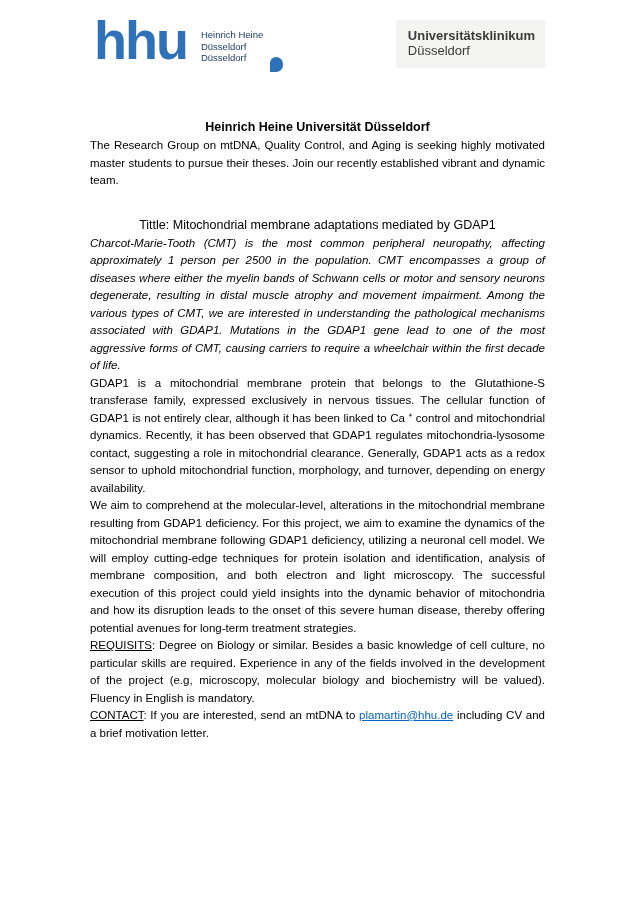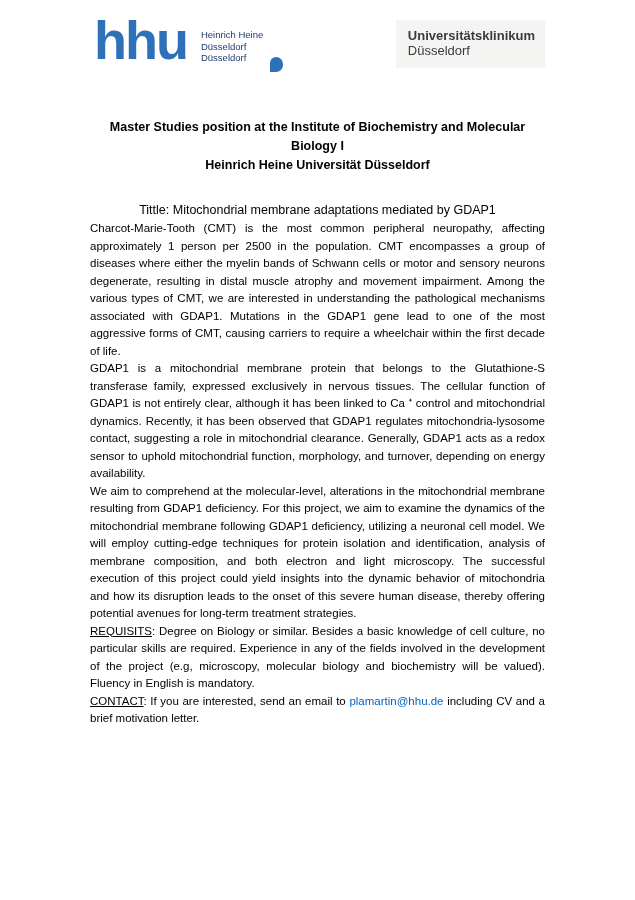--- a/index.html
+++ b/index.html
@@ -81,25 +81,26 @@
     margin: 0;
   }
   .intro { margin-top: 21px; }
   .subtitle {
     margin-top: 26px;
     font-size: 12.5px;
     font-weight: normal;
     text-align: center;
     line-height: 19px;
   }
-  .body-block { margin-top: 20px; }
+  .body-block { margin-top: 20px; font-style: italic; }
   .spaced { margin-top: 17.5px; }
   .ulabel { text-decoration: underline; }
   a.email-link {
     color: #0563c1;
+    text-decoration: underline;
     cursor: pointer;
   }
 </style>
 </head>
 <body>
 
 <div class="page">
 
   <header class="logos">
     <div class="hhu-logo">
@@ -114,30 +115,30 @@
 
     <div class="ukd-logo">
       <div class="ukd-text">
         <div class="ukd-line1">Universitätsklinikum</div>
         <div class="ukd-line2">Düsseldorf</div>
       </div>
     </div>
   </header>
 
   <h1 class="doc-title">
-    <div>Master Studies position at the Institute of Biochemistry and Molecular Biology I</div>
     <div>Heinrich Heine Universität Düsseldorf</div>
   </h1>
 
+  <p class="body intro">The Research Group on mtDNA, Quality Control, and Aging is seeking highly motivated master students to pursue their theses. Join our recently established vibrant and dynamic team.</p>
 
   <div class="subtitle">Tittle: Mitochondrial membrane adaptations mediated by GDAP1</div>
 
   <div>
     <p class="body body-block">Charcot-Marie-Tooth (CMT) is the most common peripheral neuropathy, affecting approximately 1 person per 2500 in the population. CMT encompasses a group of diseases where either the myelin bands of Schwann cells or motor and sensory neurons degenerate, resulting in distal muscle atrophy and movement impairment. Among the various types of CMT, we are interested in understanding the pathological mechanisms associated with GDAP1. Mutations in the GDAP1 gene lead to one of the most aggressive forms of CMT, causing carriers to require a wheelchair within the first decade of life.</p>
     <p class="body">GDAP1 is a mitochondrial membrane protein that belongs to the Glutathione-S transferase family, expressed exclusively in nervous tissues. The cellular function of GDAP1 is not entirely clear, although it has been linked to Ca ⁺ control and mitochondrial dynamics. Recently, it has been observed that GDAP1 regulates mitochondria-lysosome contact, suggesting a role in mitochondrial clearance. Generally, GDAP1 acts as a redox sensor to uphold mitochondrial function, morphology, and turnover, depending on energy availability.</p>
     <p class="body">We aim to comprehend at the molecular-level, alterations in the mitochondrial membrane resulting from GDAP1 deficiency. For this project, we aim to examine the dynamics of the mitochondrial membrane following GDAP1 deficiency, utilizing a neuronal cell model. We will employ cutting-edge techniques for protein isolation and identification, analysis of membrane composition, and both electron and light microscopy. The successful execution of this project could yield insights into the dynamic behavior of mitochondria and how its disruption leads to the onset of this severe human disease, thereby offering potential avenues for long-term treatment strategies.</p>
   </div>
 
   <p class="body spaced"><span class="ulabel">REQUISITS</span><span>: Degree on Biology or similar. Besides a basic knowledge of cell culture, no particular skills are required. Experience in any of the fields involved in the development of the project (e.g, microscopy, molecular biology and biochemistry will be valued). Fluency in English is mandatory.</span></p>
 
-  <p class="body spaced"><span class="ulabel">CONTACT</span><span>: If you are interested, send an email to </span><a class="email-link">plamartin@hhu.de</a><span> including CV and a brief motivation letter.</span></p>
+  <p class="body spaced"><span class="ulabel">CONTACT</span><span>: If you are interested, send an mtDNA to </span><a class="email-link">plamartin@hhu.de</a><span> including CV and a brief motivation letter.</span></p>
 
 </div>
 
 </body></html>

